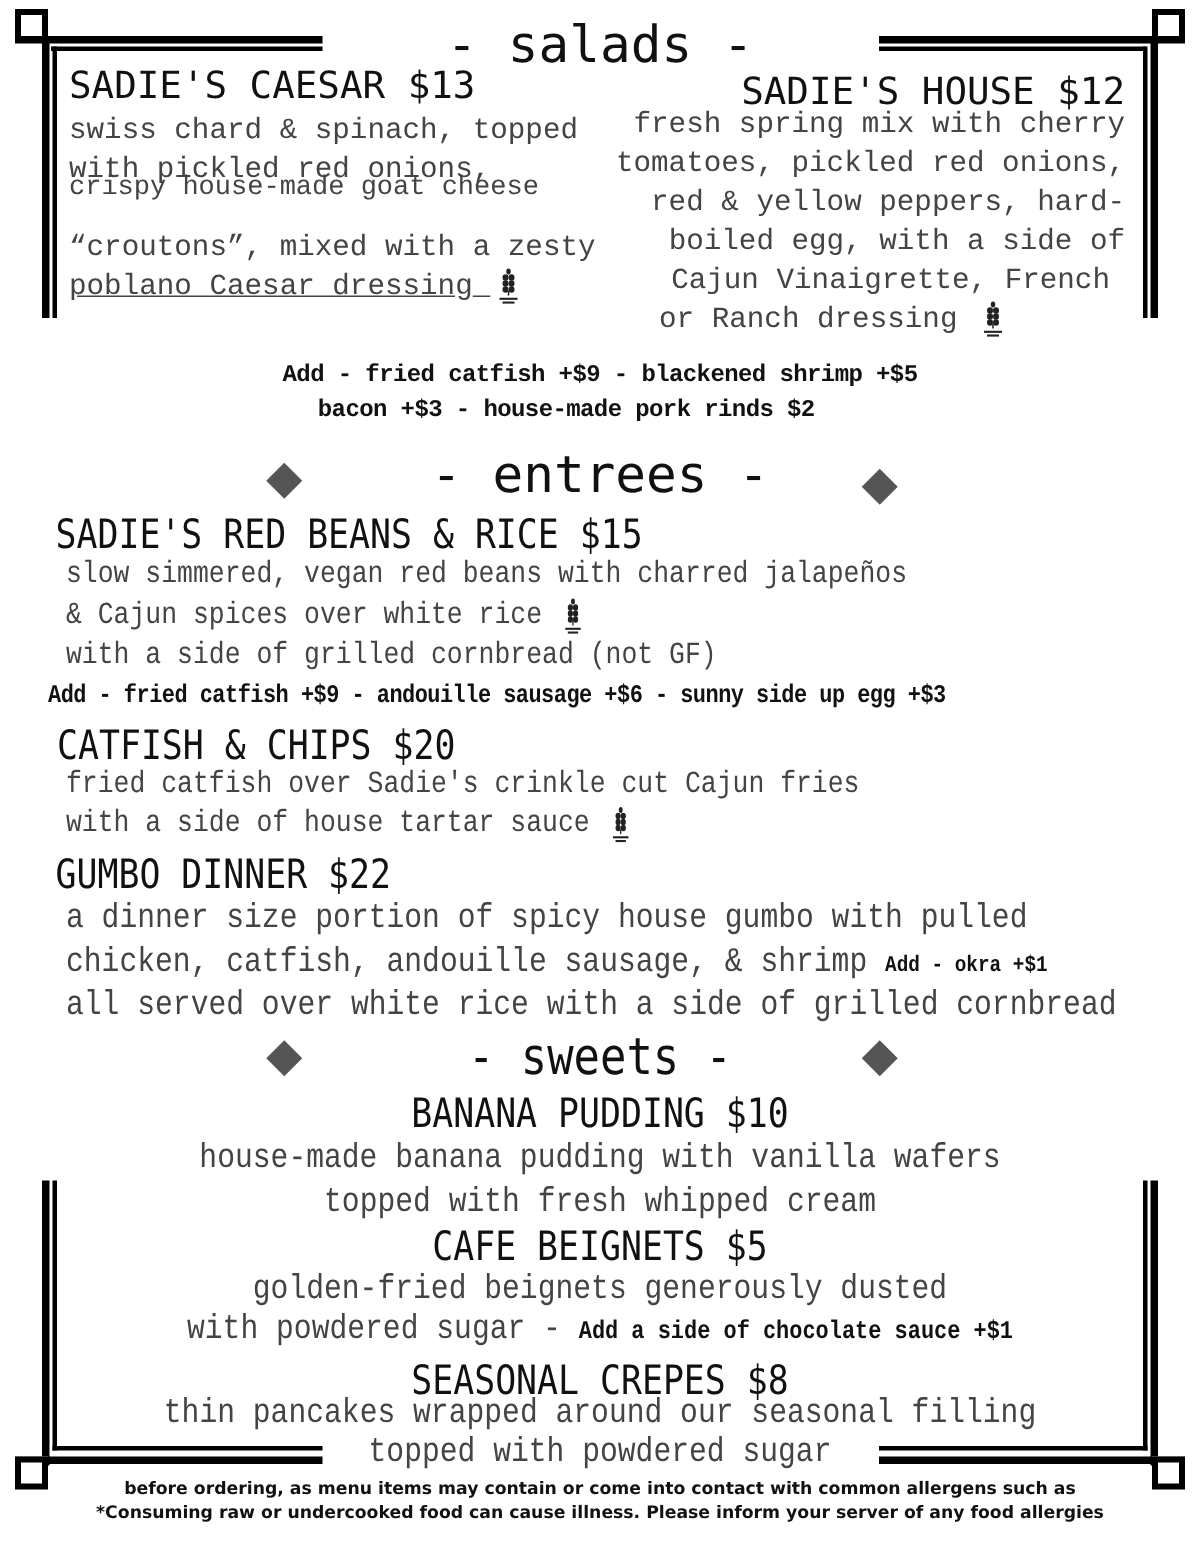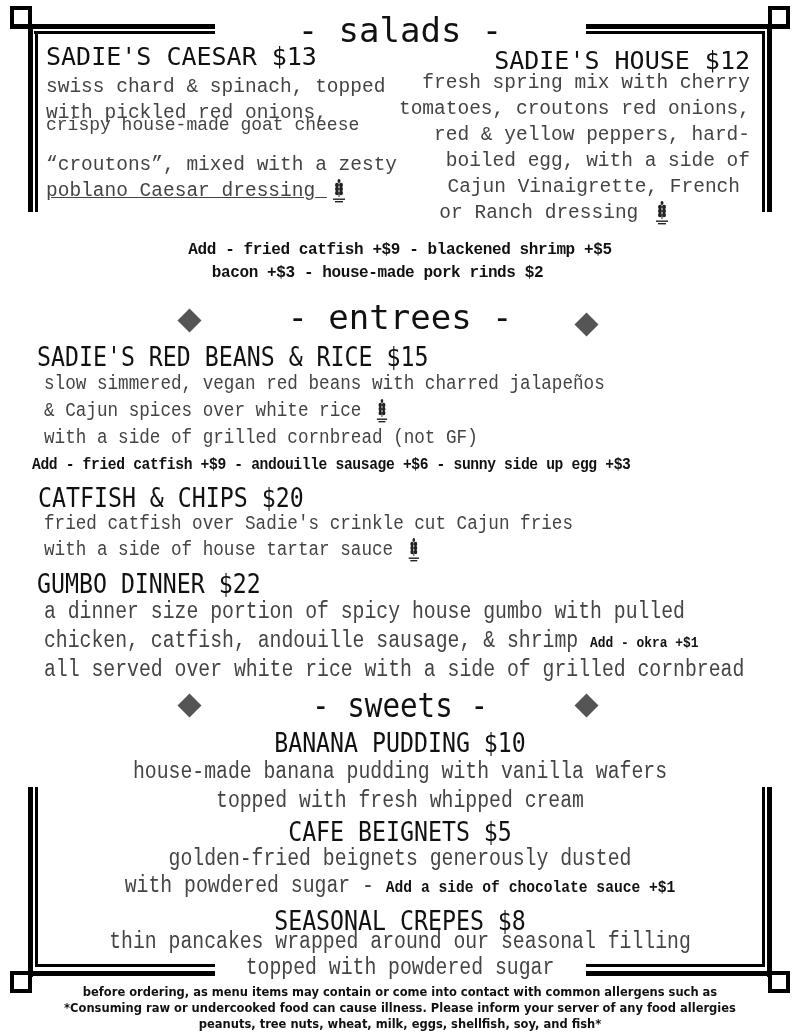--- a/index.html
+++ b/index.html
@@ -65,21 +65,21 @@
             <rect x="2" y="20.5" width="12" height="1.4"></rect>
             <rect x="4" y="23" width="8" height="1.4"></rect>
           </g>
         </svg></span>
   </div>
 </div>
 
 <div>
   <div class="item-title" style="right:50px; top:46px; font-size:25px;">SADIE'S HOUSE $12</div>
   <div class="desc" style="right:50px; top:70px; font-size:19.5px;">fresh spring mix with cherry</div>
-  <div class="desc" style="right:50px; top:96px; font-size:19.5px;">tomatoes, croutons red onions,</div>
+  <div class="desc" style="right:50px; top:96px; font-size:19.5px;">tomatoes, pickled red onions,</div>
   <div class="desc" style="right:50px; top:122px; font-size:19.5px;">red &amp; yellow peppers, hard-</div>
   <div class="desc" style="right:50px; top:148px; font-size:19.5px;text-align:right;">boiled egg, with a side of</div>
   <div class="desc" style="right:60px; top:174px; font-size:19.5px;">Cajun Vinaigrette, French</div>
   <div class="desc" style="right:130px; top:200px; font-size:19.5px;">
     <span>or Ranch dressing</span>
     <span class="gf"><svg width="16" height="26" viewBox="0 0 16 26">
           <g fill="#222">
             <ellipse cx="8" cy="3" rx="1.5" ry="2"></ellipse>
             <ellipse cx="6" cy="7" rx="2" ry="2.2"></ellipse>
             <ellipse cx="10" cy="7" rx="2" ry="2.2"></ellipse>
@@ -197,14 +197,13 @@
 
   <div class="bar" style="left:586px; top:964px; width:179px; height:3px;"></div>
   <div class="bar" style="left:586px; top:971px; width:204px; height:5px;"></div>
 
   <div class="box" style="left:768px; top:971px; width:22px; height:22px;"></div>
 </div>
 
 <div class="disclaimer">
   <div>before ordering, as menu items may contain or come into contact with common allergens such as</div>
   <div>*Consuming raw or undercooked food can cause illness. Please inform your server of any food allergies</div>
-  <div>peanuts, tree nuts, wheat, milk, eggs, shellfish, soy, and fish*</div>
 </div>
 
 </body></html>

